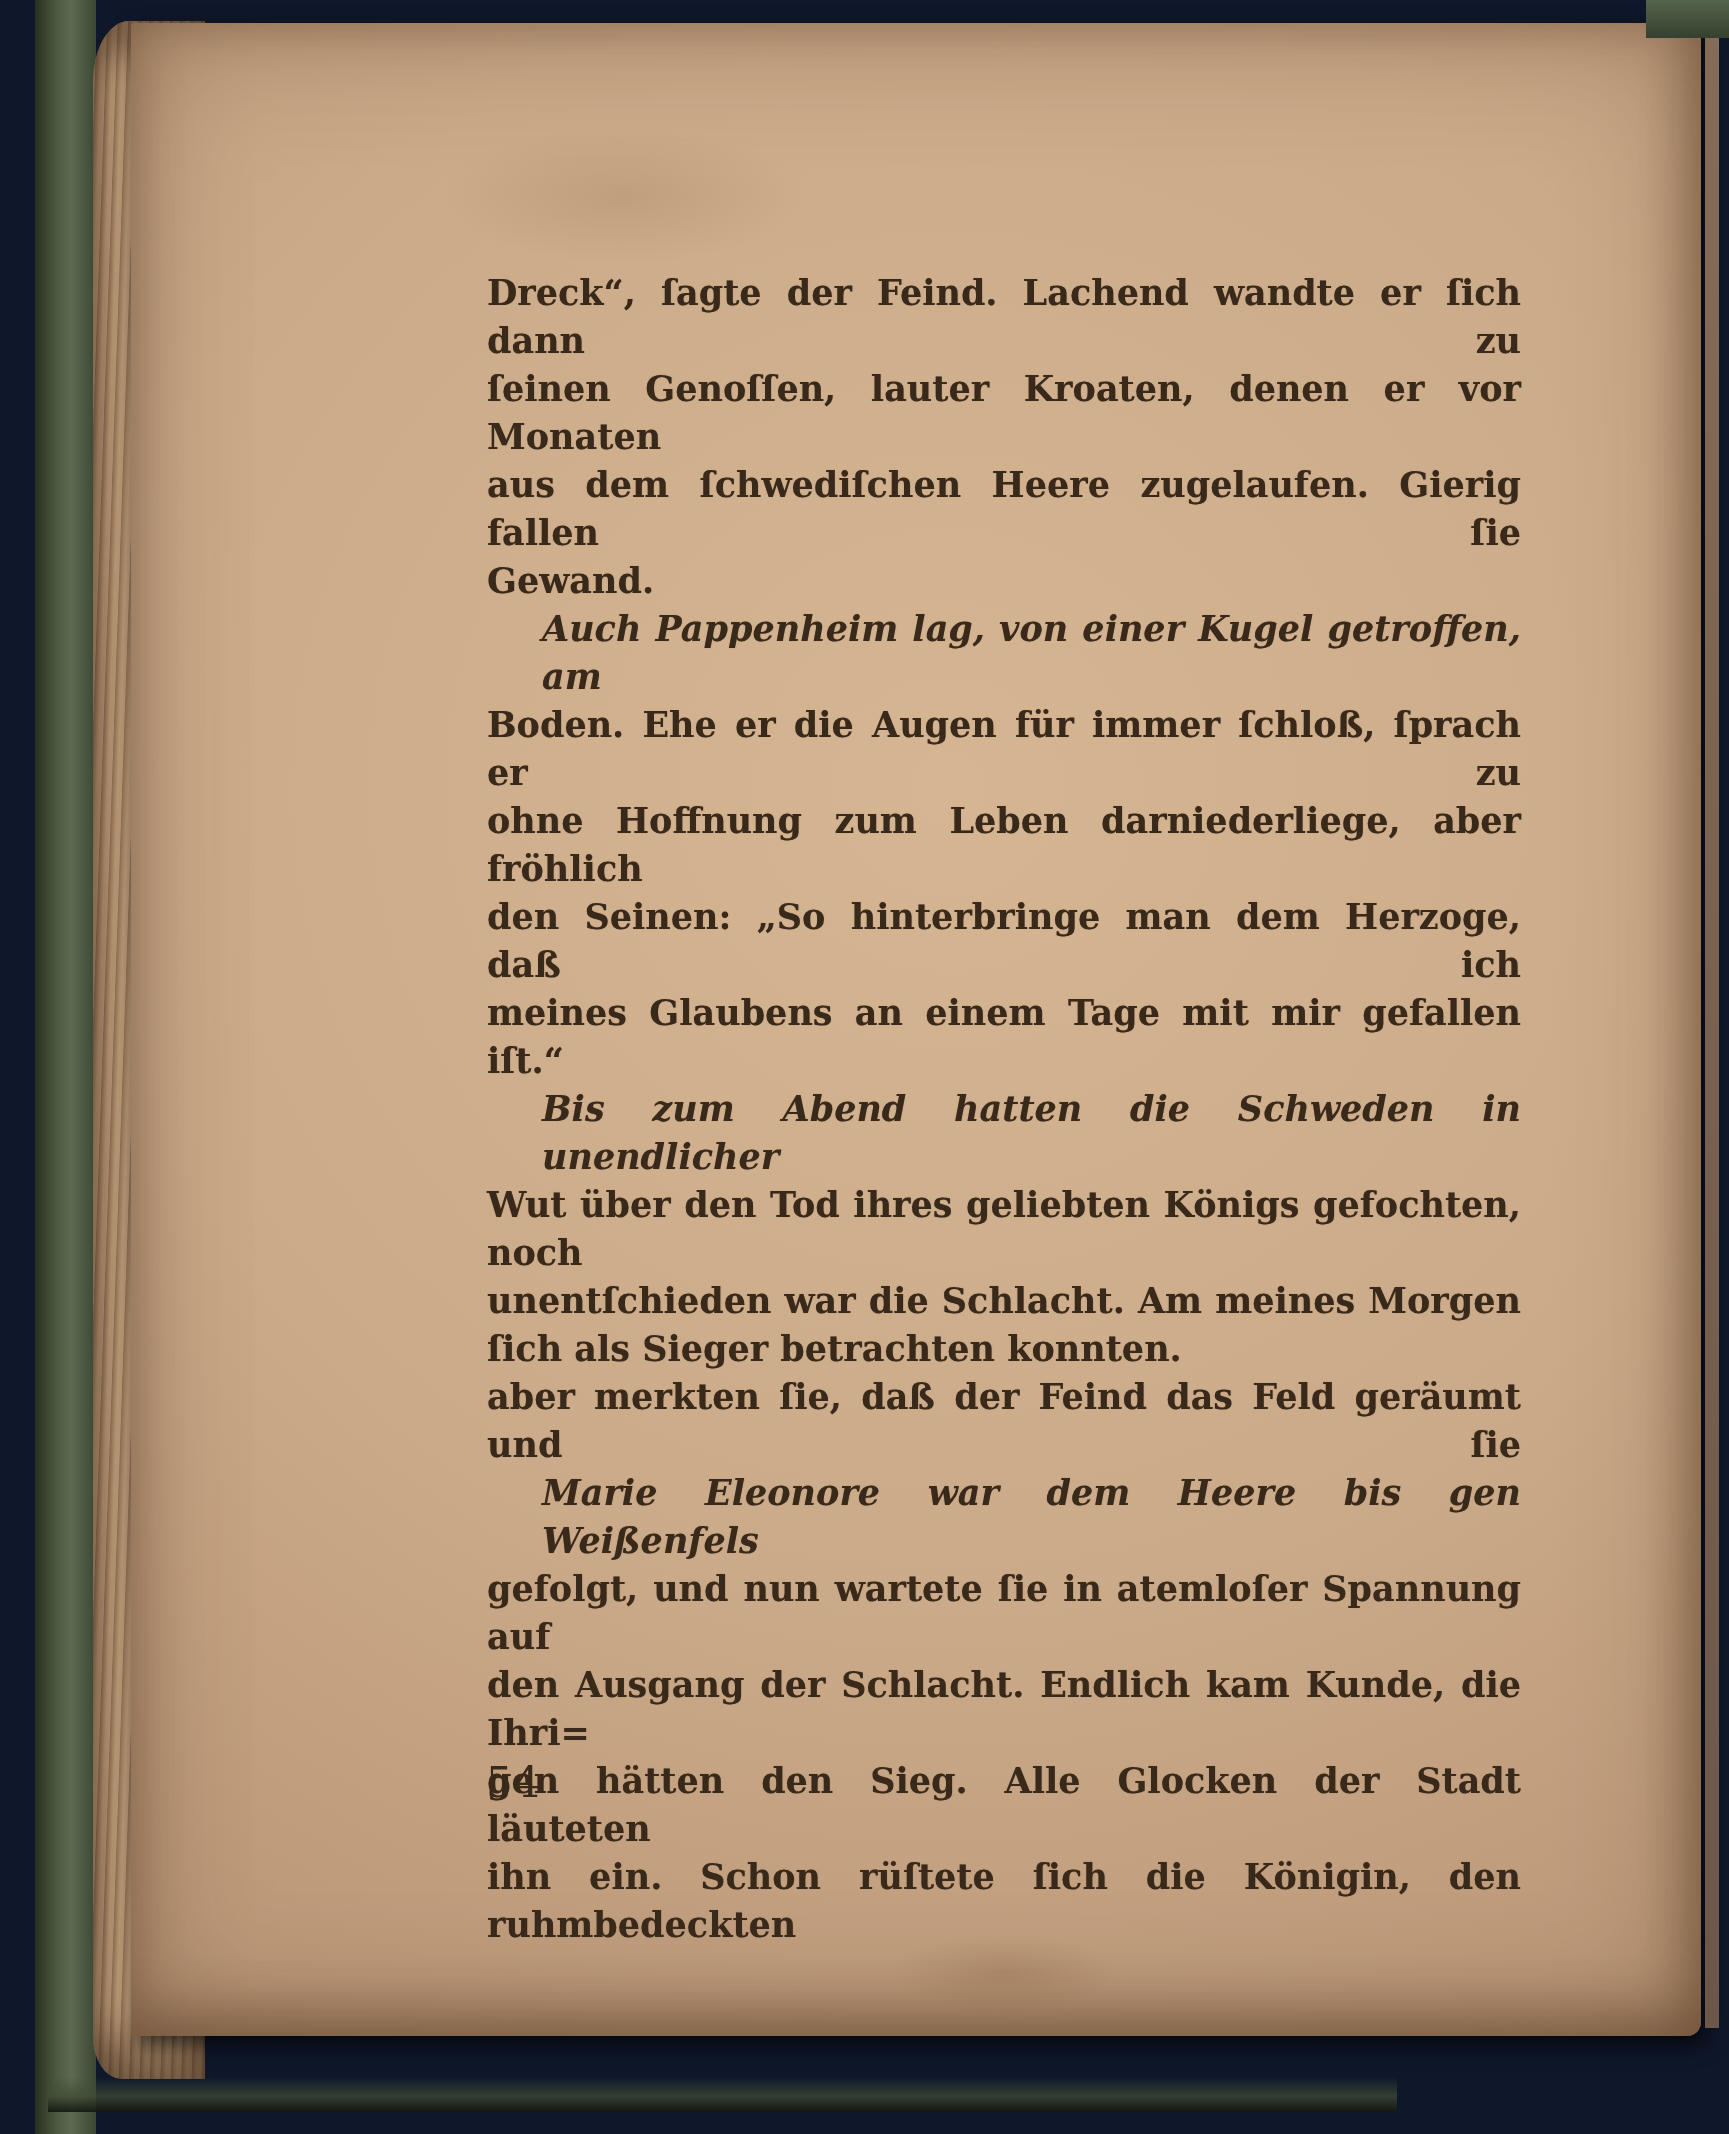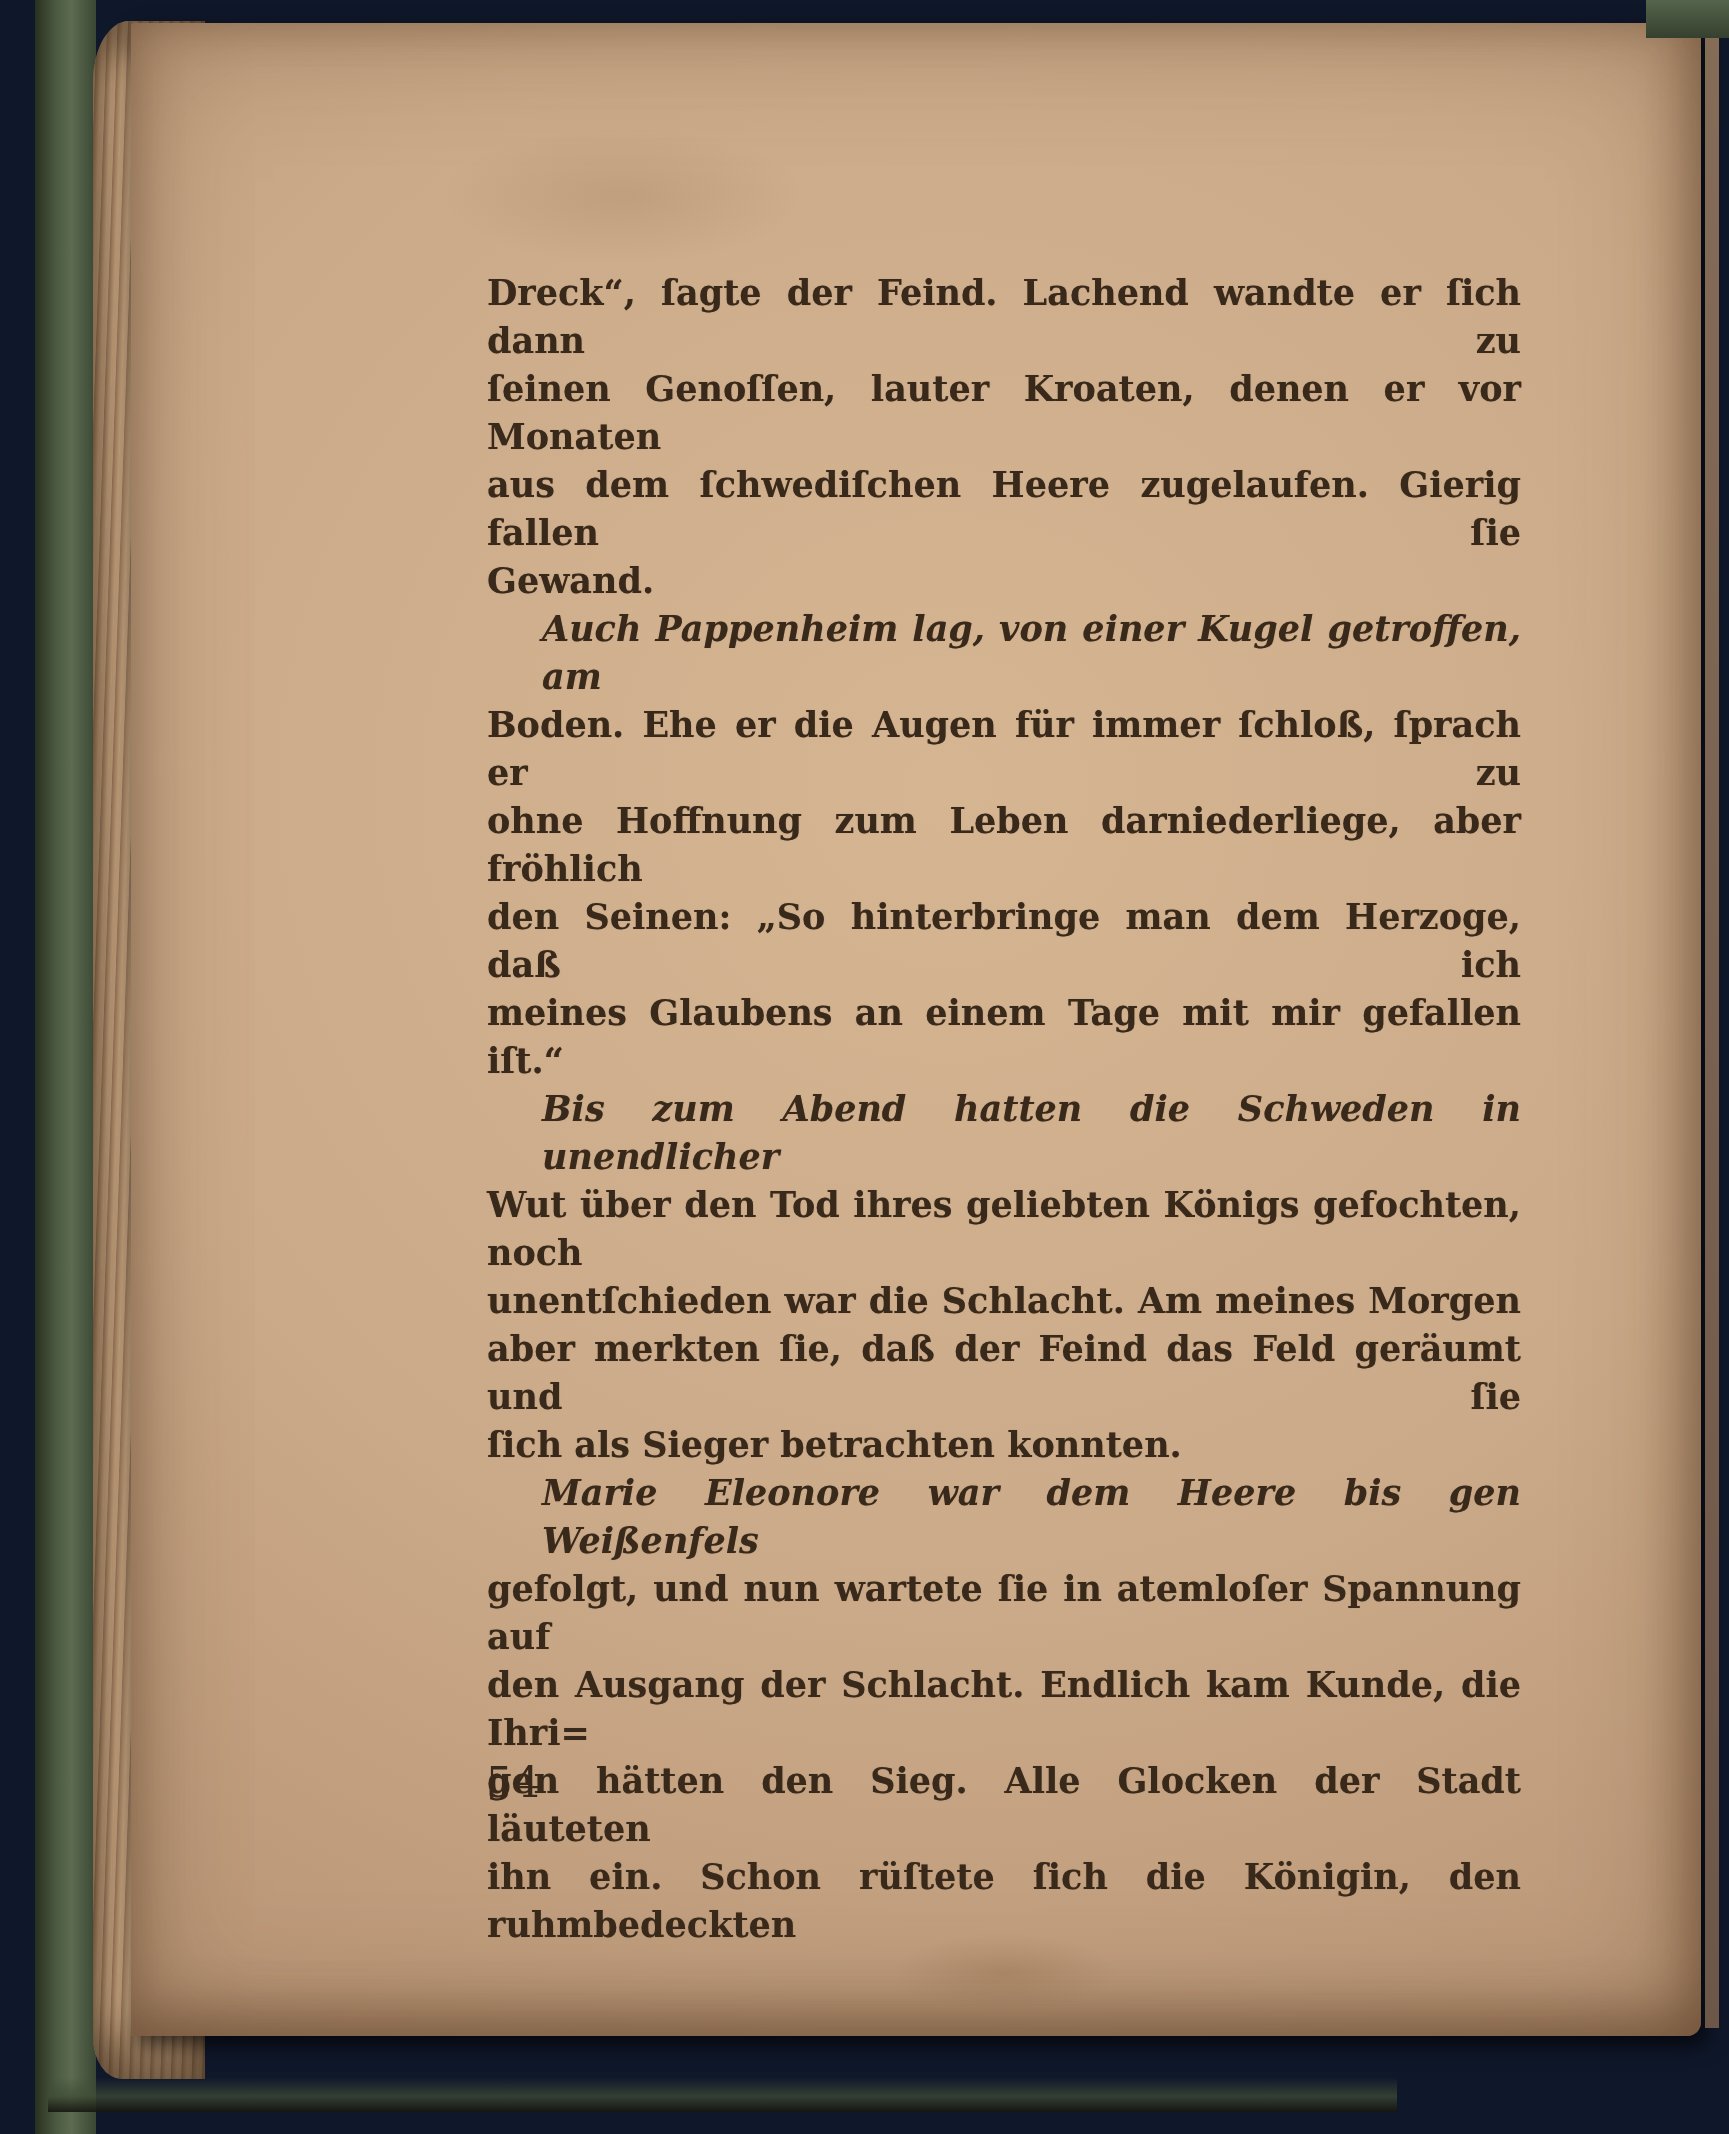--- a/index.html
+++ b/index.html
@@ -68,22 +68,22 @@
           <div class="line indent">Auch Pappenheim lag, von einer Kugel getroffen, am</div>
           <div class="line">Boden.  Ehe er die Augen für immer ſchloß, ſprach er zu</div>
           <div class="line">ohne Hoffnung zum Leben darniederliege, aber fröhlich</div>
           <div class="line">den Seinen: „So hinterbringe man dem Herzoge, daß ich</div>
           <div class="line">meines Glaubens an einem Tage mit mir gefallen iſt.“</div>
         </div>
         <div class="paragraph">
           <div class="line indent">Bis zum Abend hatten die Schweden in unendlicher</div>
           <div class="line">Wut über den Tod ihres geliebten Königs gefochten, noch</div>
           <div class="line">unentſchieden war die Schlacht.  Am meines Morgen</div>
+          <div class="line end">ſich als Sieger betrachten konnten.</div>
           <div class="line">aber merkten ſie, daß der Feind das Feld geräumt und ſie</div>
-          <div class="line end">ſich als Sieger betrachten konnten.</div>
         </div>
         <div class="paragraph">
           <div class="line indent">Marie Eleonore war dem Heere bis gen Weißenfels</div>
           <div class="line">gefolgt, und nun wartete ſie in atemloſer Spannung auf</div>
           <div class="line">den Ausgang der Schlacht.  Endlich kam Kunde, die Ihri=</div>
           <div class="line">gen hätten den Sieg.  Alle Glocken der Stadt läuteten</div>
           <div class="line">ihn ein.  Schon rüſtete ſich die Königin, den ruhmbedeckten</div>
         </div>
       </div>
 

